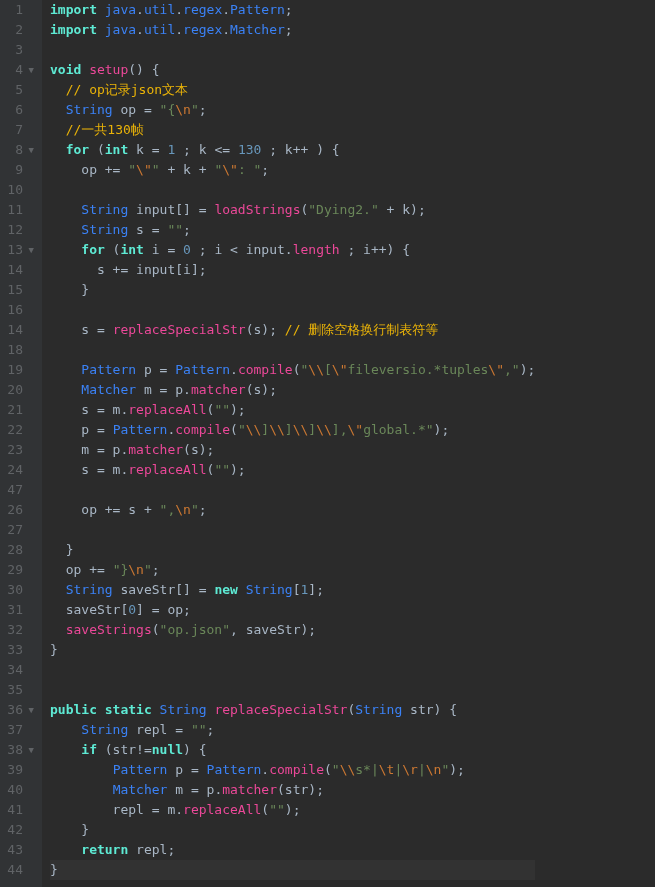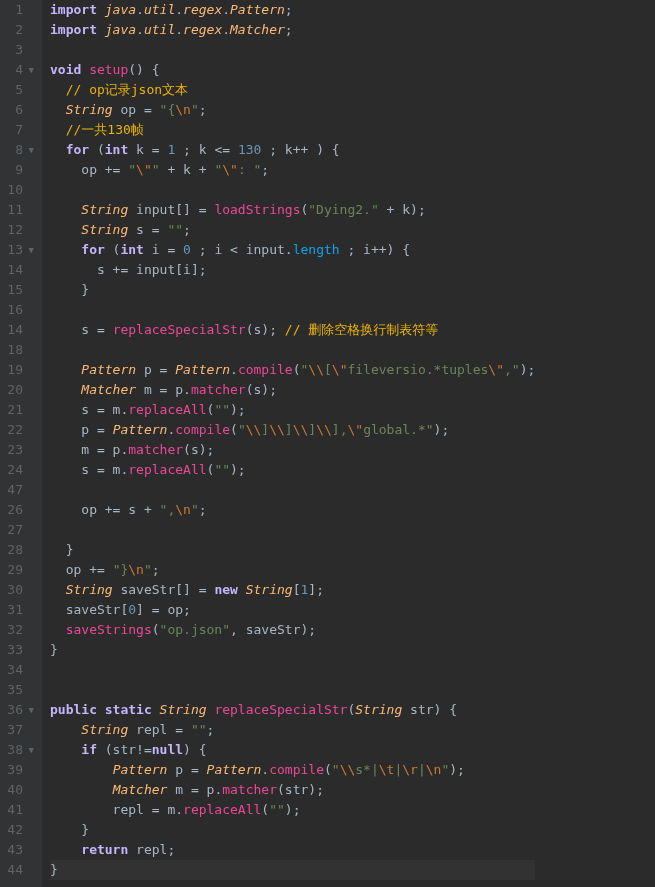--- a/index.html
+++ b/index.html
@@ -41,27 +41,27 @@
 .code {
   padding-left: 8px;
   white-space: pre;
 }
 .code .line {
   height: 20px;
 }
 .line.cur {
   background: #323232;
 }
-.kw { color: #c4b5fd; font-weight: bold; }
-.type { color: #fdba74; font-style: italic; }
+.kw { color: #5eead4; font-weight: bold; }
+.type { color: #3b82f6; }
 .str { color: #6a8759; }
 .num { color: #6897bb; }
 .cmt { color: #eab308; }
 .fn { color: #ec4899; }
-.id { color: #0ea5e9; }
+.id { color: #ec4899; }
 .op { color: #a9b7c6; }
 .esc { color: #cc7832; }
 </style>
 </head>
 <body>
 
 <div class="editor">
   <div class="gutter" id="gutter">
       <div class="ln">
         <span>1</span>

